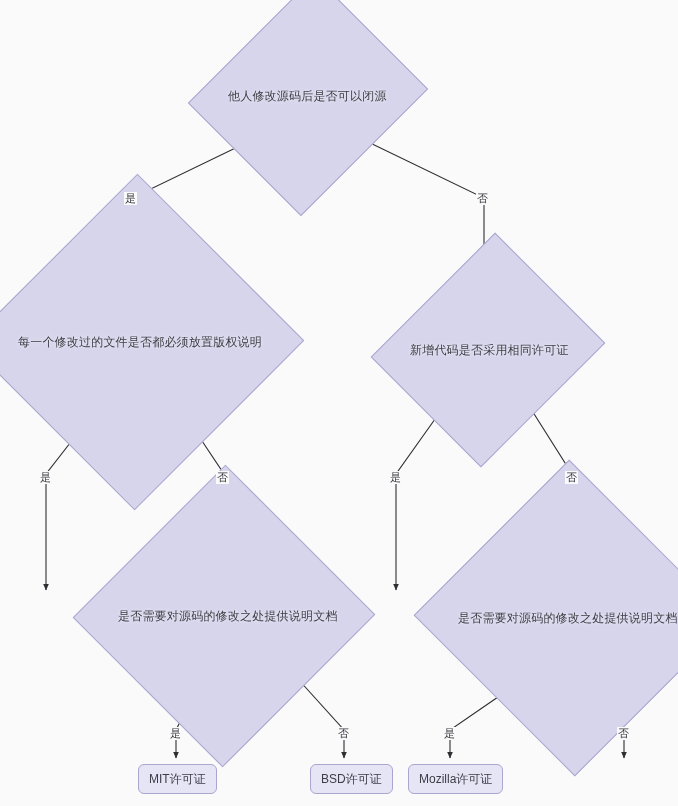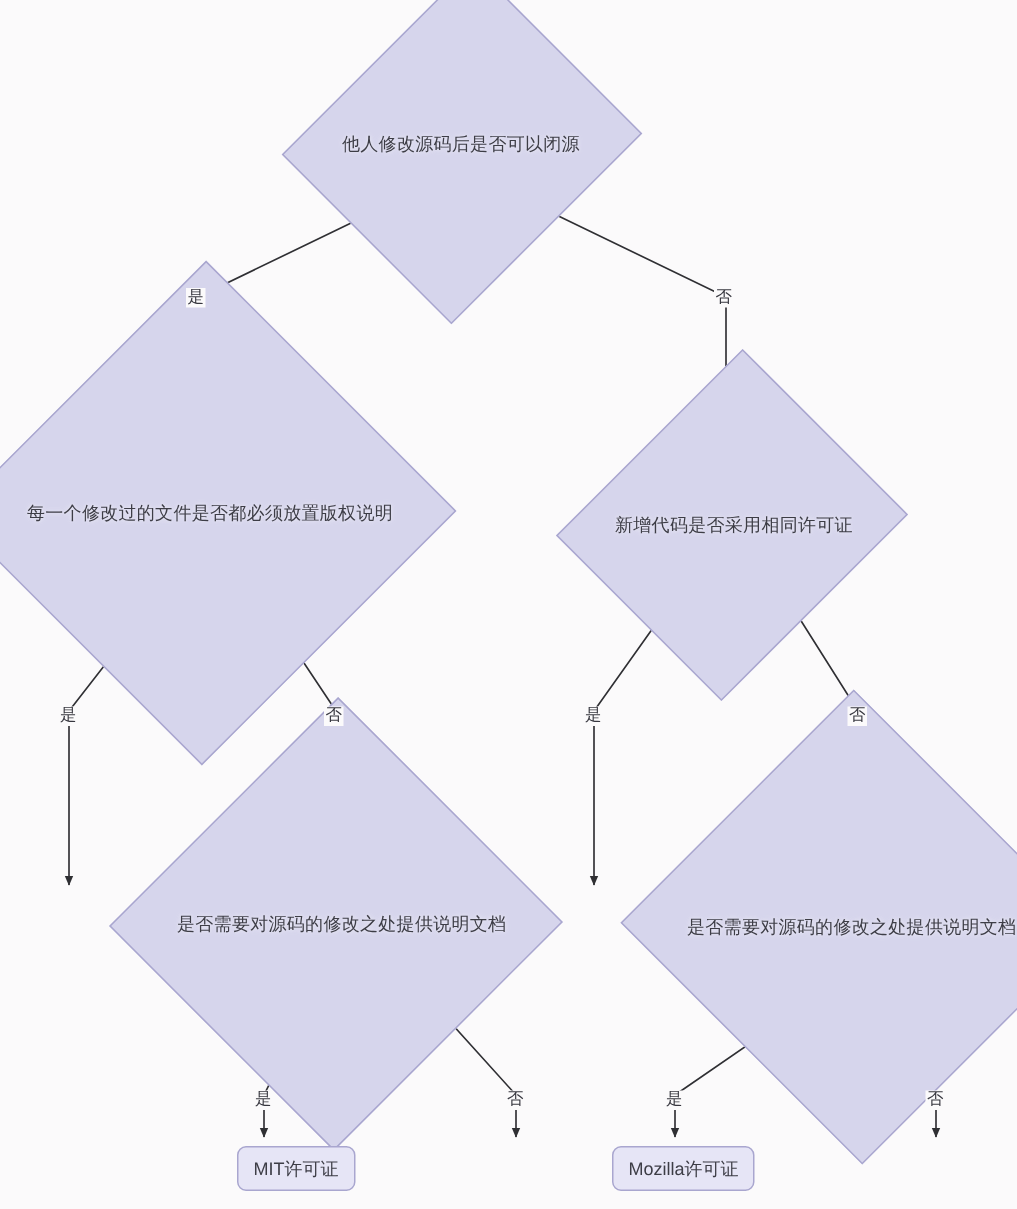--- a/index.html
+++ b/index.html
@@ -121,24 +121,27 @@
     <span class="dlabel">是否需要对源码的修改之处提供说明文档</span>
   </div>
 
   <div class="node decision" style="left:458px;top:508px;width:228px;height:220px;">
     <span class="dia"></span>
     <span class="dlabel">是否需要对源码的修改之处提供说明文档</span>
   </div>
 
 
 
-  <div class="node terminal" style="left:158px;top:764px;">
+  <div class="node terminal" style="left:138px;top:764px;">
     <span>MIT许可证</span>
   </div>
 
+  <div class="node terminal" style="left:310px;top:764px;">
+    <span>BSD许可证</span>
+  </div>
 
   <div class="node terminal" style="left:408px;top:764px;">
     <span>Mozilla许可证</span>
   </div>
 
 
   <span class="elabel" style="left:124px;top:192px;">是</span>
   <span class="elabel" style="left:476px;top:192px;">否</span>
   <span class="elabel" style="left:39px;top:471px;">是</span>
   <span class="elabel" style="left:216px;top:471px;">否</span>

